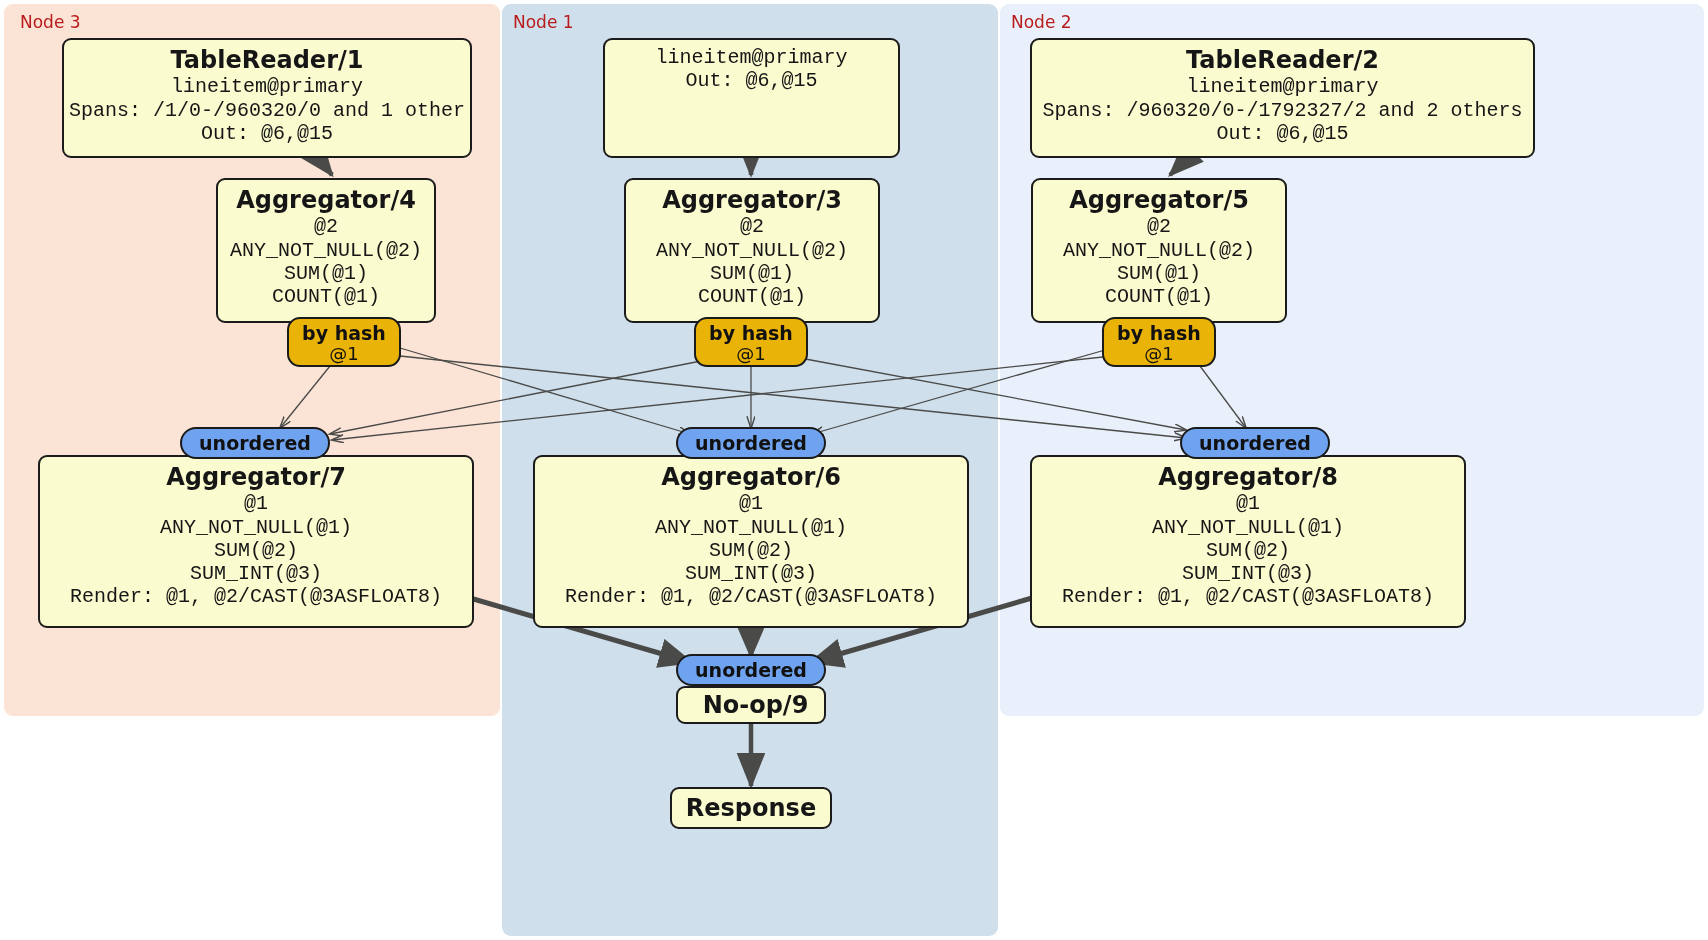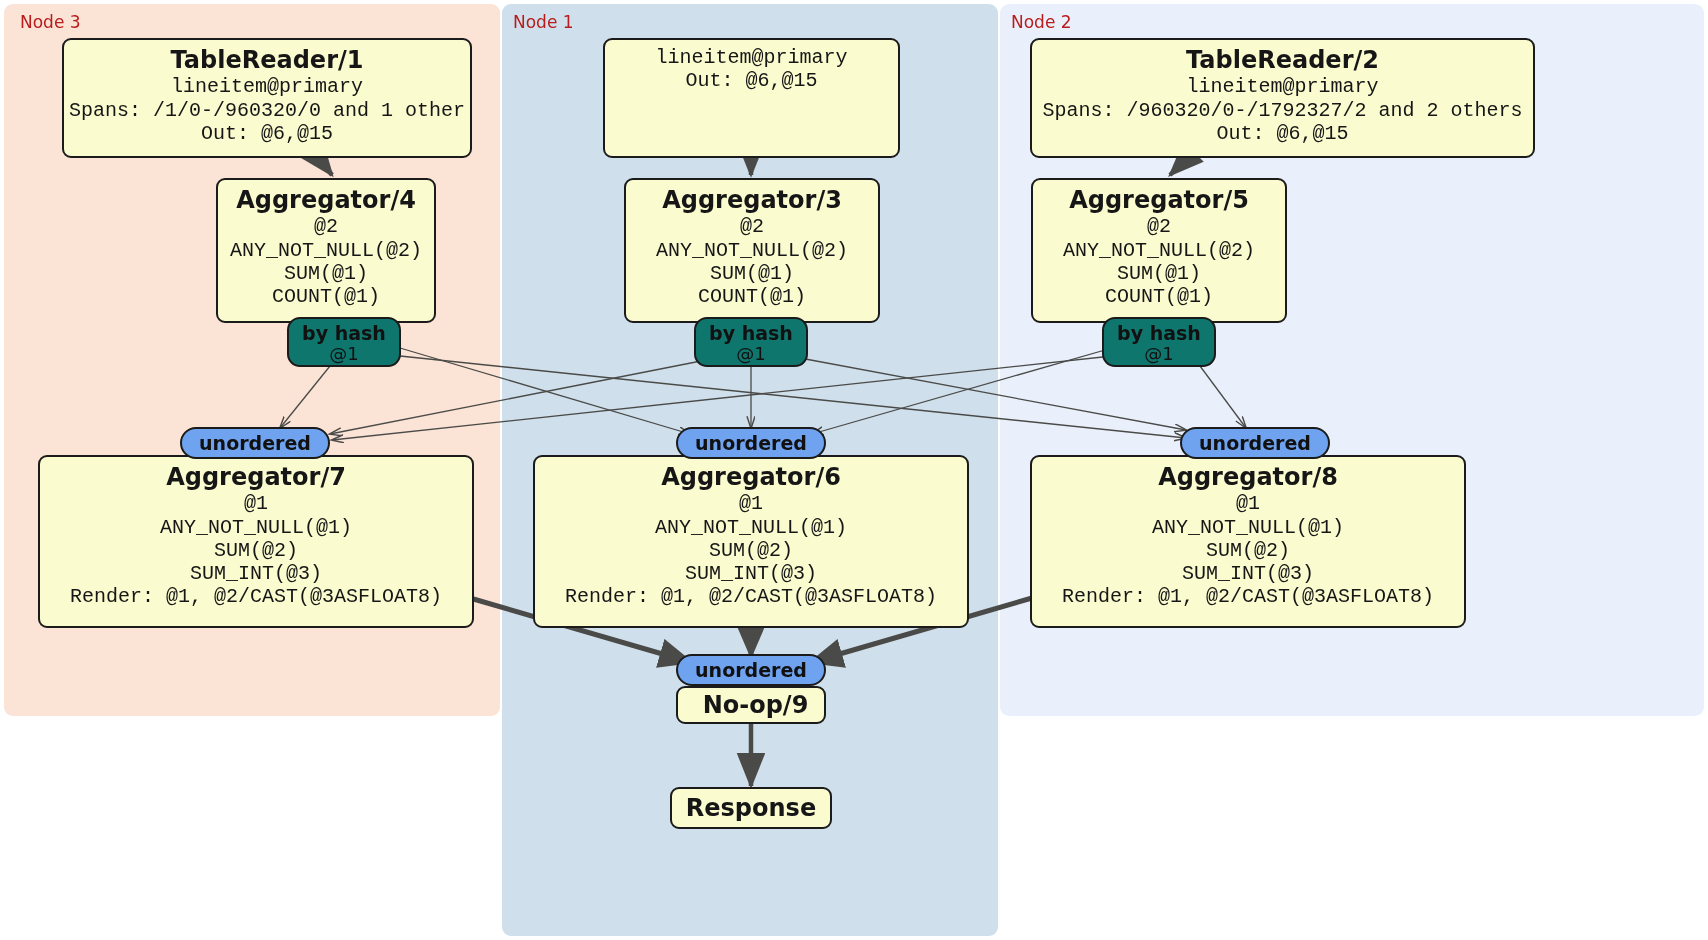--- a/index.html
+++ b/index.html
@@ -63,21 +63,21 @@
   .badge {
     position: absolute;
     border: 2px solid #1b1b1b;
     box-sizing: border-box;
     text-align: center;
     z-index: 9;
     font-size: 18px;
     color: #111;
   }
   .badge.hash {
-    background: #0f766e;
+    background: #eab308;
     border-radius: 13px;
     padding-top: 4px;
     line-height: 1.12;
   }
   .badge.hash .b1 { font-weight: bold; display: block; font-size: 19px; }
   .badge.hash .b2 { display: block; font-size: 18px; }
   .badge.unordered {
     background: #6fa3f0;
     border-radius: 16px;
     font-weight: bold;

